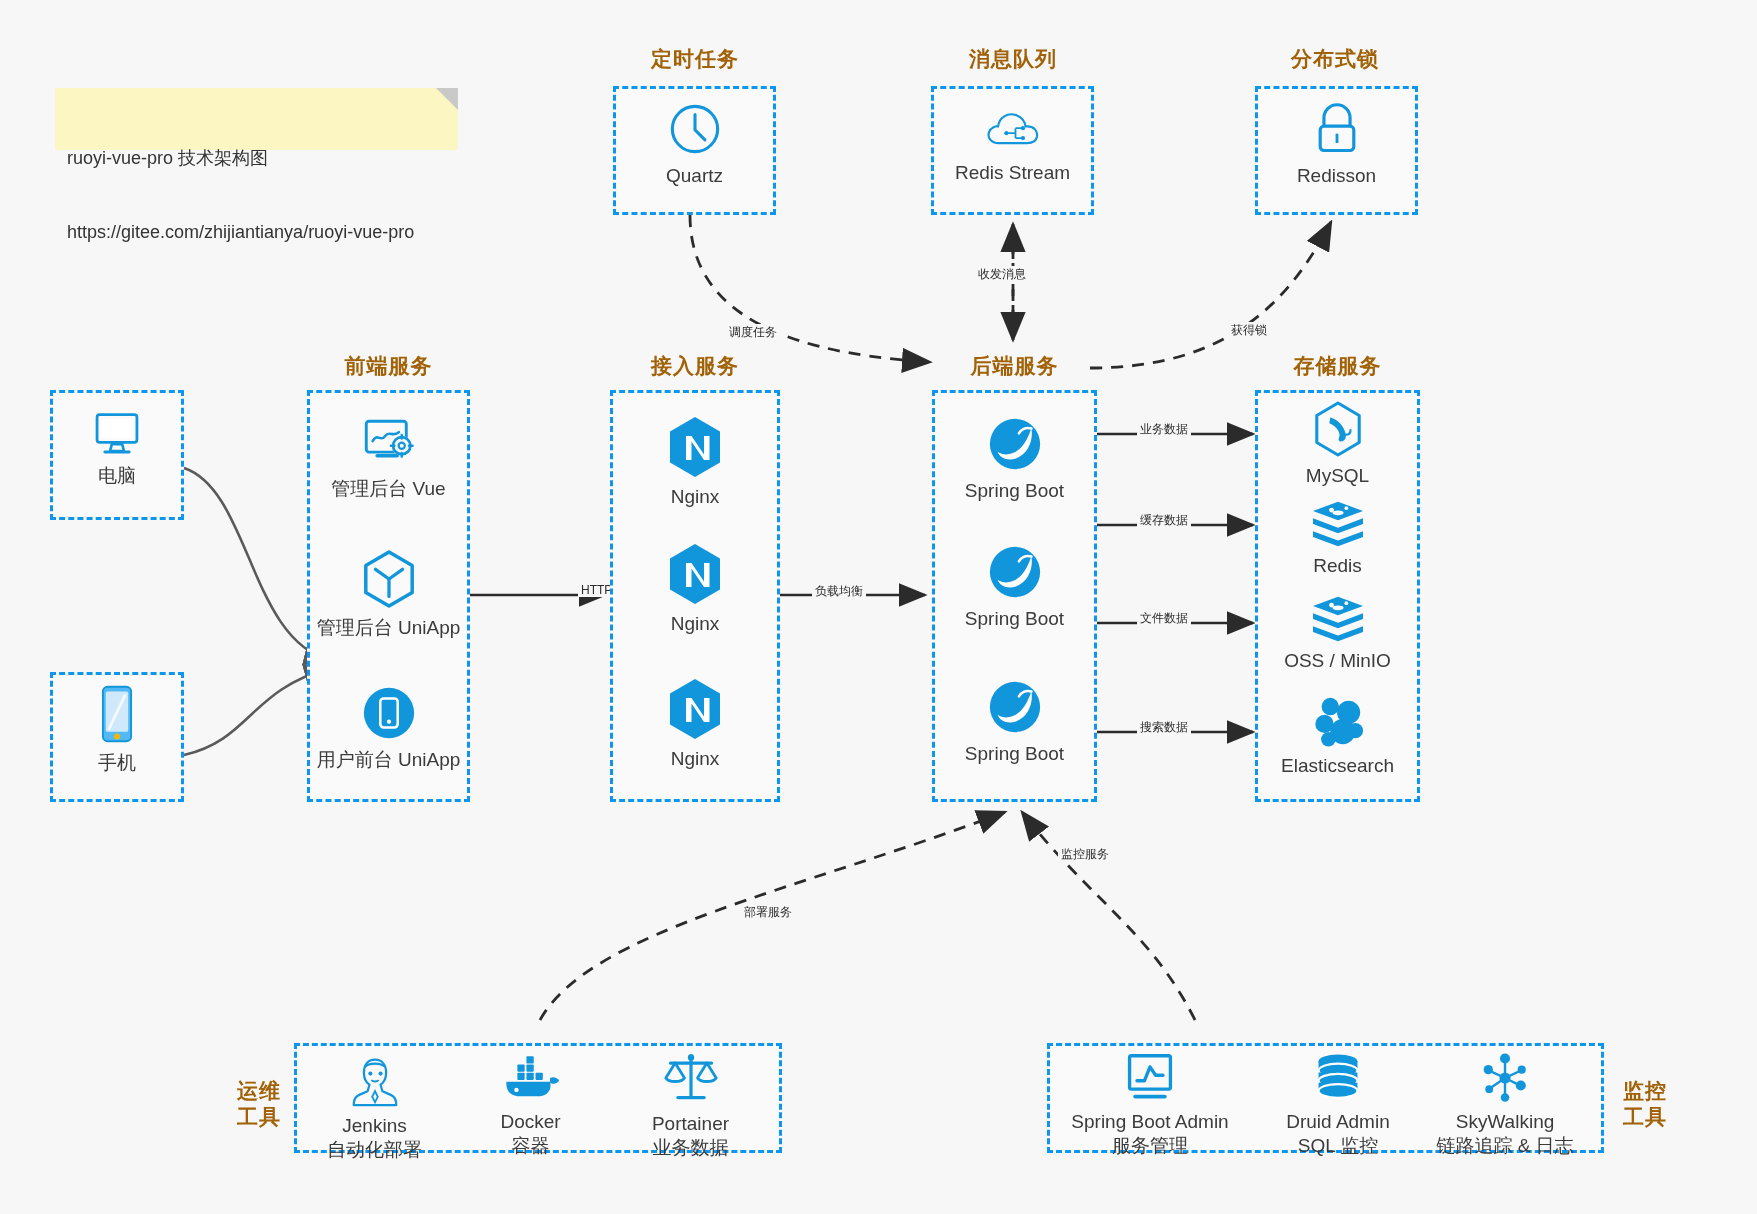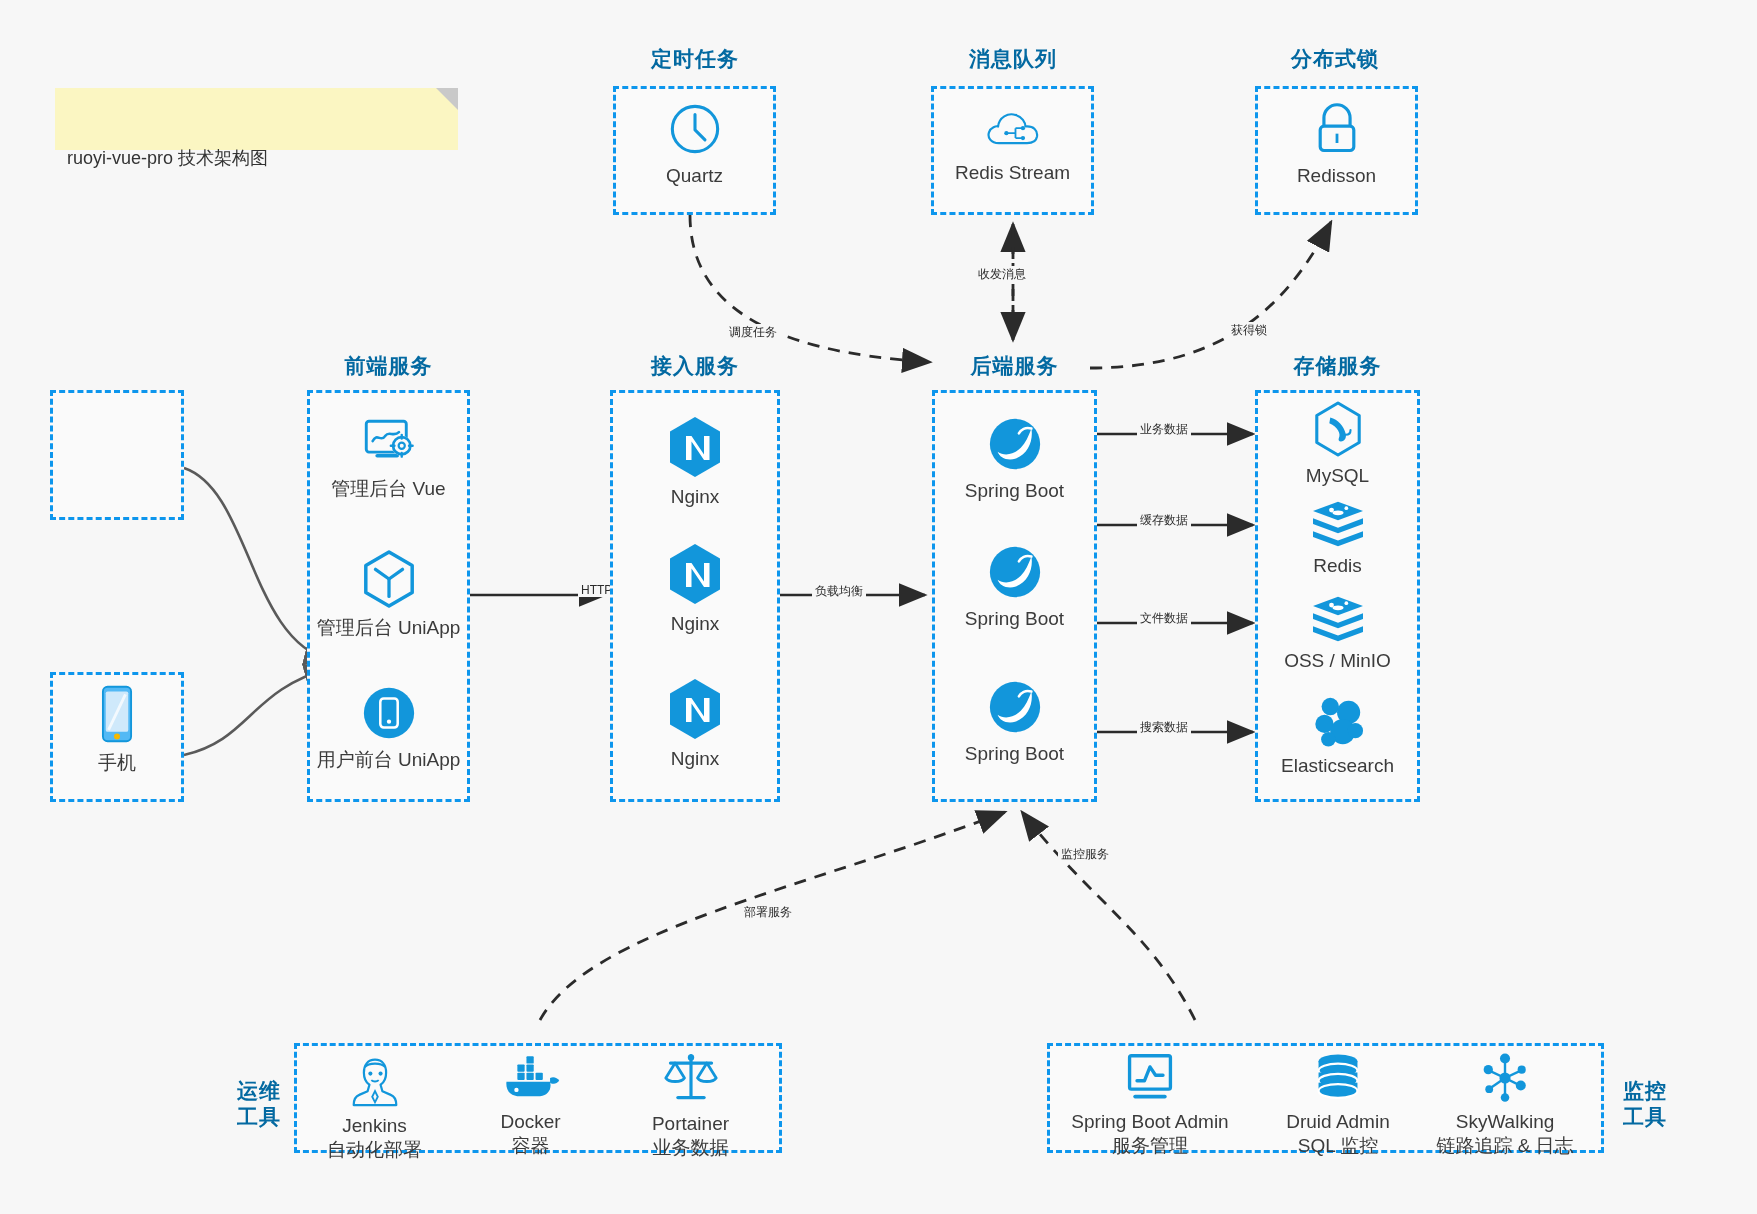--- a/index.html
+++ b/index.html
@@ -12,21 +12,21 @@
   #stage { position: relative; width: 1757px; height: 1214px; }
 
   
   .dbox {
     position: absolute;
     border: 3px dashed #0d96ed;
     background: #fafafa;
   }
   .grp-title {
     position: absolute;
-    color: #0369a1;
+    color: #a16207;
     font-weight: bold;
     font-size: 21px;
     letter-spacing: 1px;
     text-align: center;
     white-space: nowrap;
   }
   .grp-title.vert {
     width: 54px;
     line-height: 1.25;
     white-space: normal;
@@ -86,20 +86,21 @@
   svg.wires { position:absolute; left:0; top:0; width:1757px; height:1214px; pointer-events:none; }
 </style>
 </head>
 <body>
 
 <div id="stage">
 
   <div id="note">
     <span class="fold"></span>
     <div class="ln">ruoyi-vue-pro 技术架构图</div>
+    <div class="ln">https://gitee.com/zhijiantianya/ruoyi-vue-pro</div>
   </div>
 
   <svg class="wires" viewBox="0 0 1757 1214">
     <defs>
       <marker id="ah" markerWidth="11" markerHeight="9" refX="10" refY="4.5" orient="auto">
         <path d="M0,0 L11,4.5 L0,9 z" fill="#2b2b2b"></path>
       </marker>
       <marker id="ahg" markerWidth="11" markerHeight="9" refX="10" refY="4.5" orient="auto">
         <path d="M0,0 L11,4.5 L0,9 z" fill="#5a5a5a"></path>
       </marker>
@@ -169,20 +170,29 @@
   <div class="node" style="left:1255px; top:100px; width:163px;">
     <svg class="ico" width="56" height="58" viewBox="0 0 60 62">
       <path d="M16 28 L16 19 A14 14 0 0 1 44 19 L44 28" fill="none" stroke="#1296db" stroke-width="3.4"></path>
       <rect x="12" y="28" width="36" height="26" rx="4" fill="none" stroke="#1296db" stroke-width="3.4"></rect>
       <line x1="30" y1="36" x2="30" y2="46" stroke="#1296db" stroke-width="3"></line>
     </svg>
     <div class="cap">Redisson</div>
   </div>
 
   <div class="dbox" style="left:50px; top:390px; width:134px; height:130px;"></div>
+  <div class="node" style="left:50px; top:406px; width:134px;">
+    <svg class="ico" width="56" height="52" viewBox="0 0 64 60">
+      <rect x="9" y="10" width="46" height="32" rx="3" fill="none" stroke="#1296db" stroke-width="3.2"></rect>
+      <rect x="14" y="15" width="36" height="22" fill="#ffffff"></rect>
+      <path d="M26 44 L38 44 L40 52 L24 52 Z" fill="none" stroke="#1296db" stroke-width="3"></path>
+      <line x1="18" y1="53" x2="46" y2="53" stroke="#1296db" stroke-width="3.4" stroke-linecap="round"></line>
+    </svg>
+    <div class="cap">电脑</div>
+  </div>
 
   <div class="dbox" style="left:50px; top:672px; width:134px; height:130px;"></div>
   <div class="node" style="left:50px; top:683px; width:134px;">
     <svg class="ico" width="40" height="62" viewBox="0 0 42 66">
       <rect x="6" y="4" width="30" height="58" rx="5" fill="#53b9f5" stroke="#1296db" stroke-width="2"></rect>
       <rect x="9" y="9" width="24" height="43" rx="2" fill="#cfe9fb"></rect>
       <path d="M12 50 L30 12" stroke="#ffffff" stroke-width="3" opacity="0.75"></path>
       <circle cx="21" cy="57" r="3.2" fill="#f5b800"></circle>
     </svg>
     <div class="cap">手机</div>

